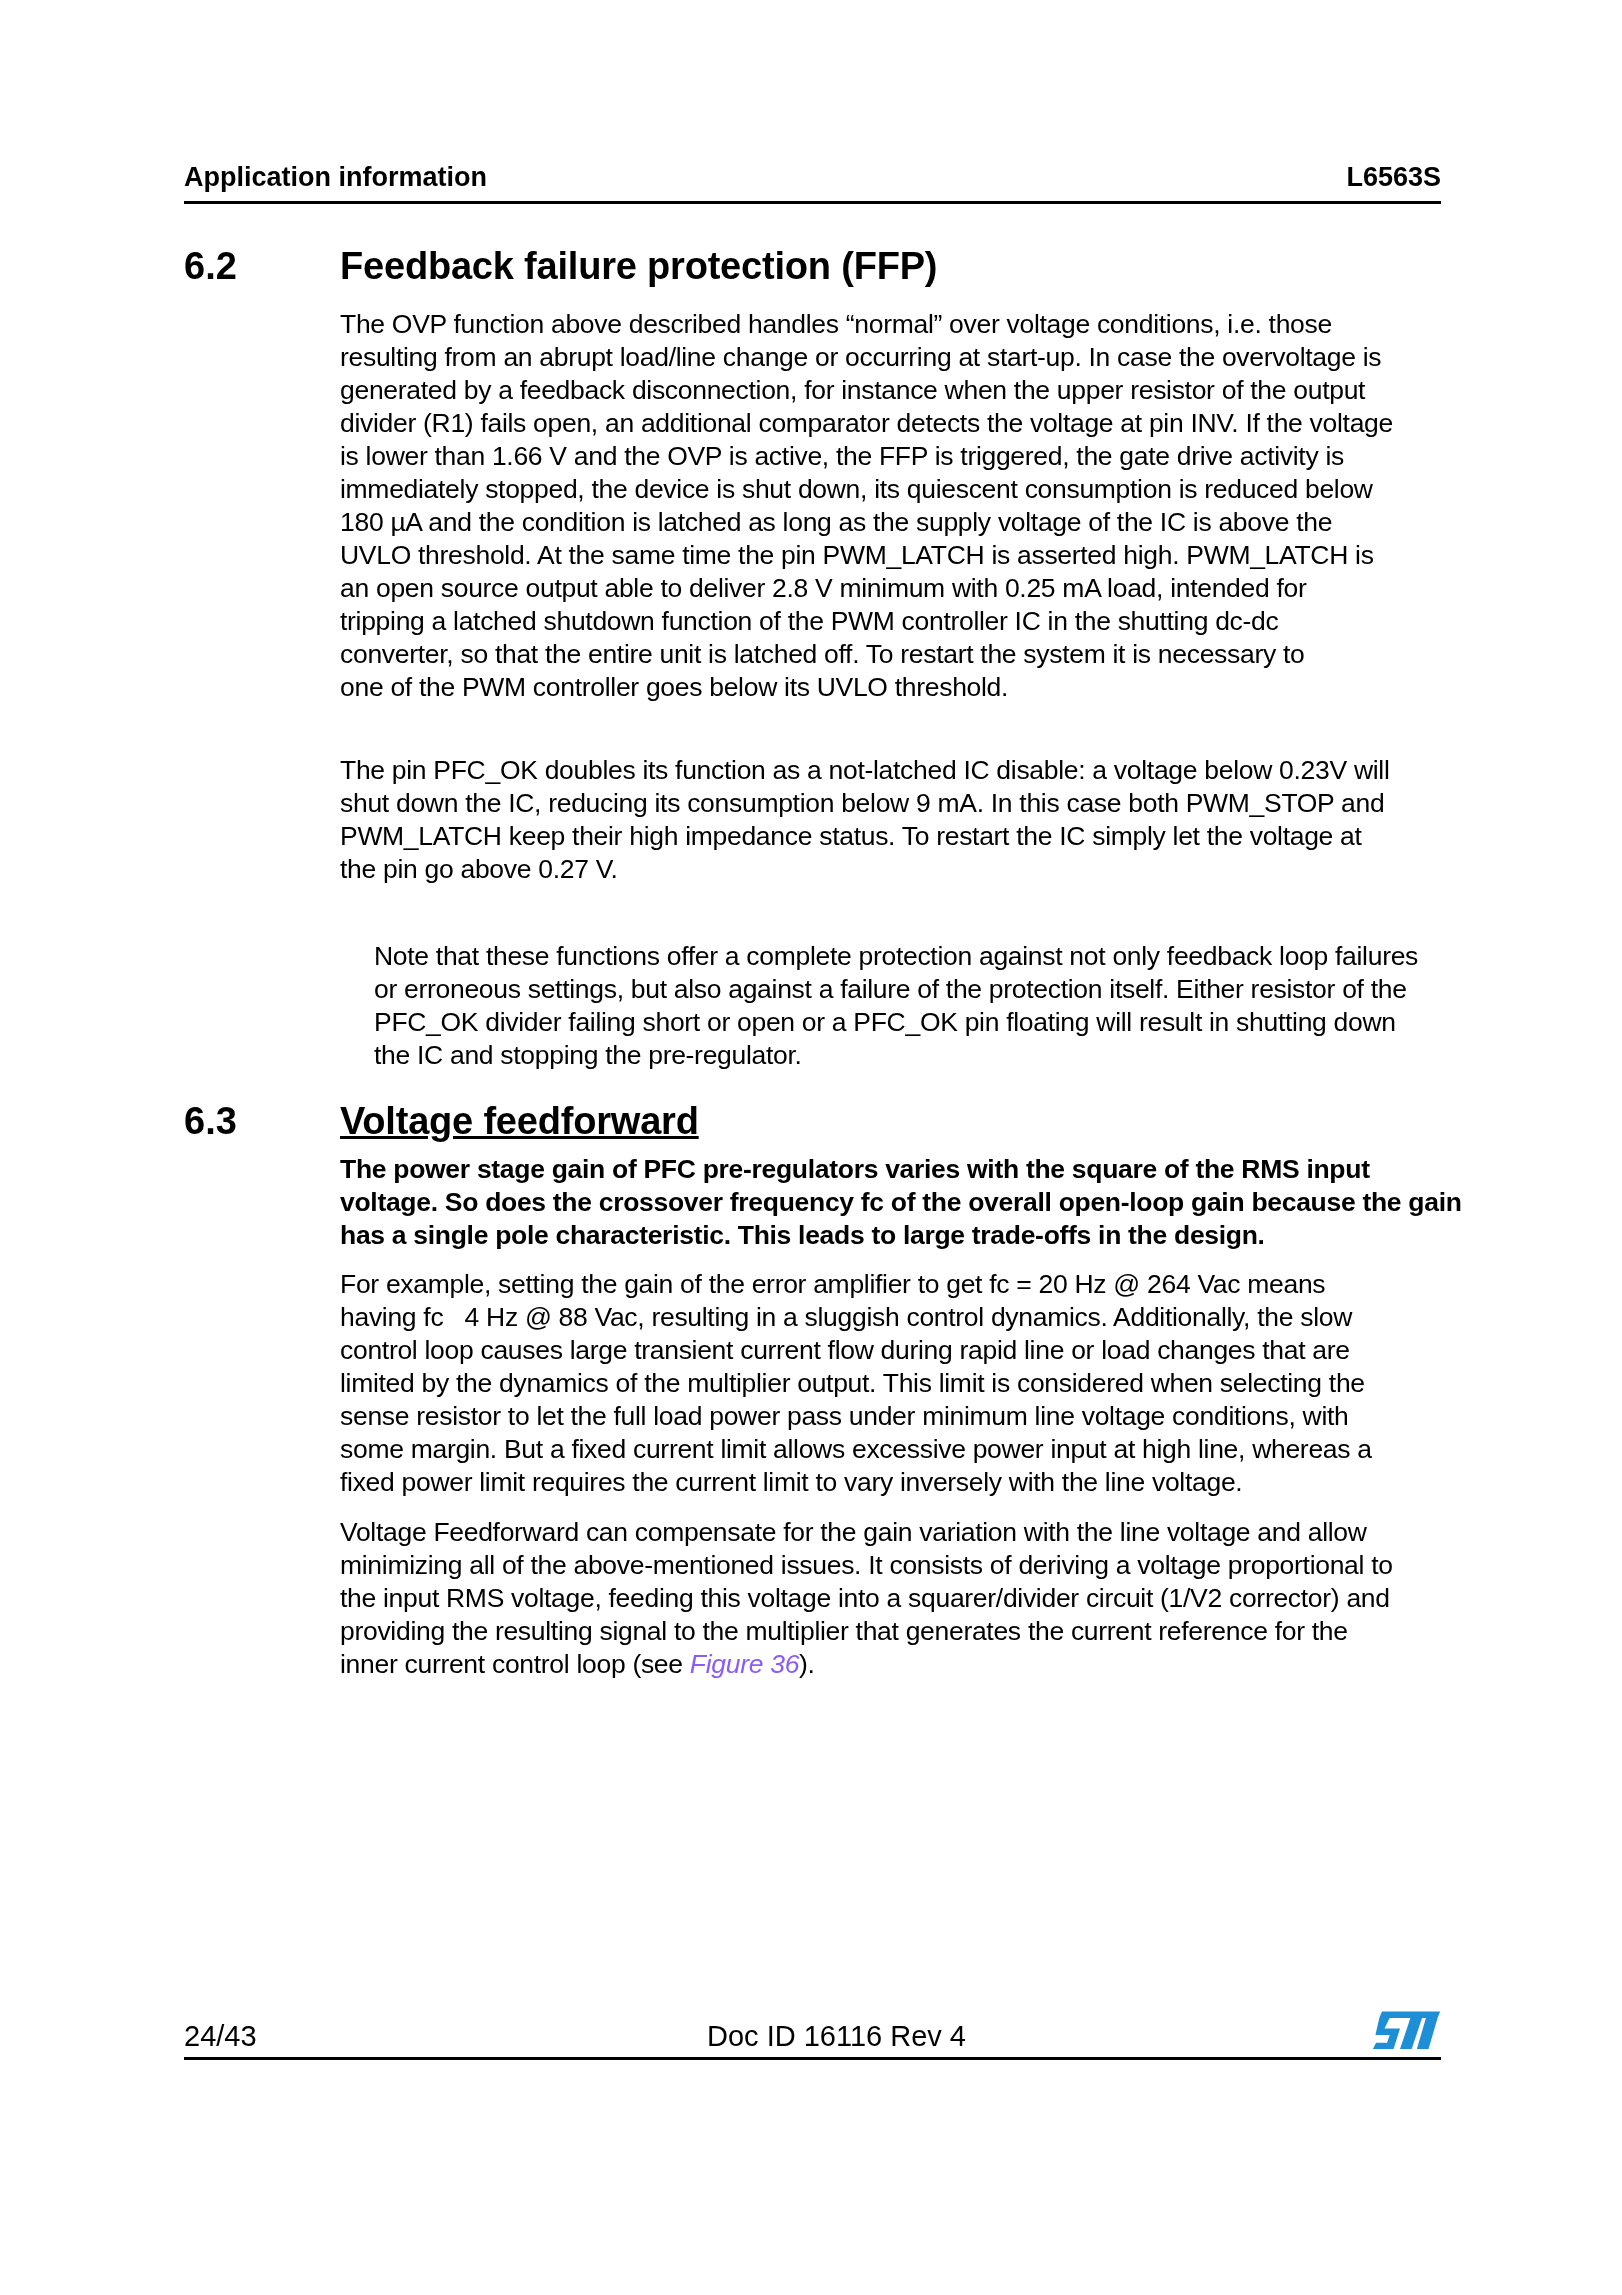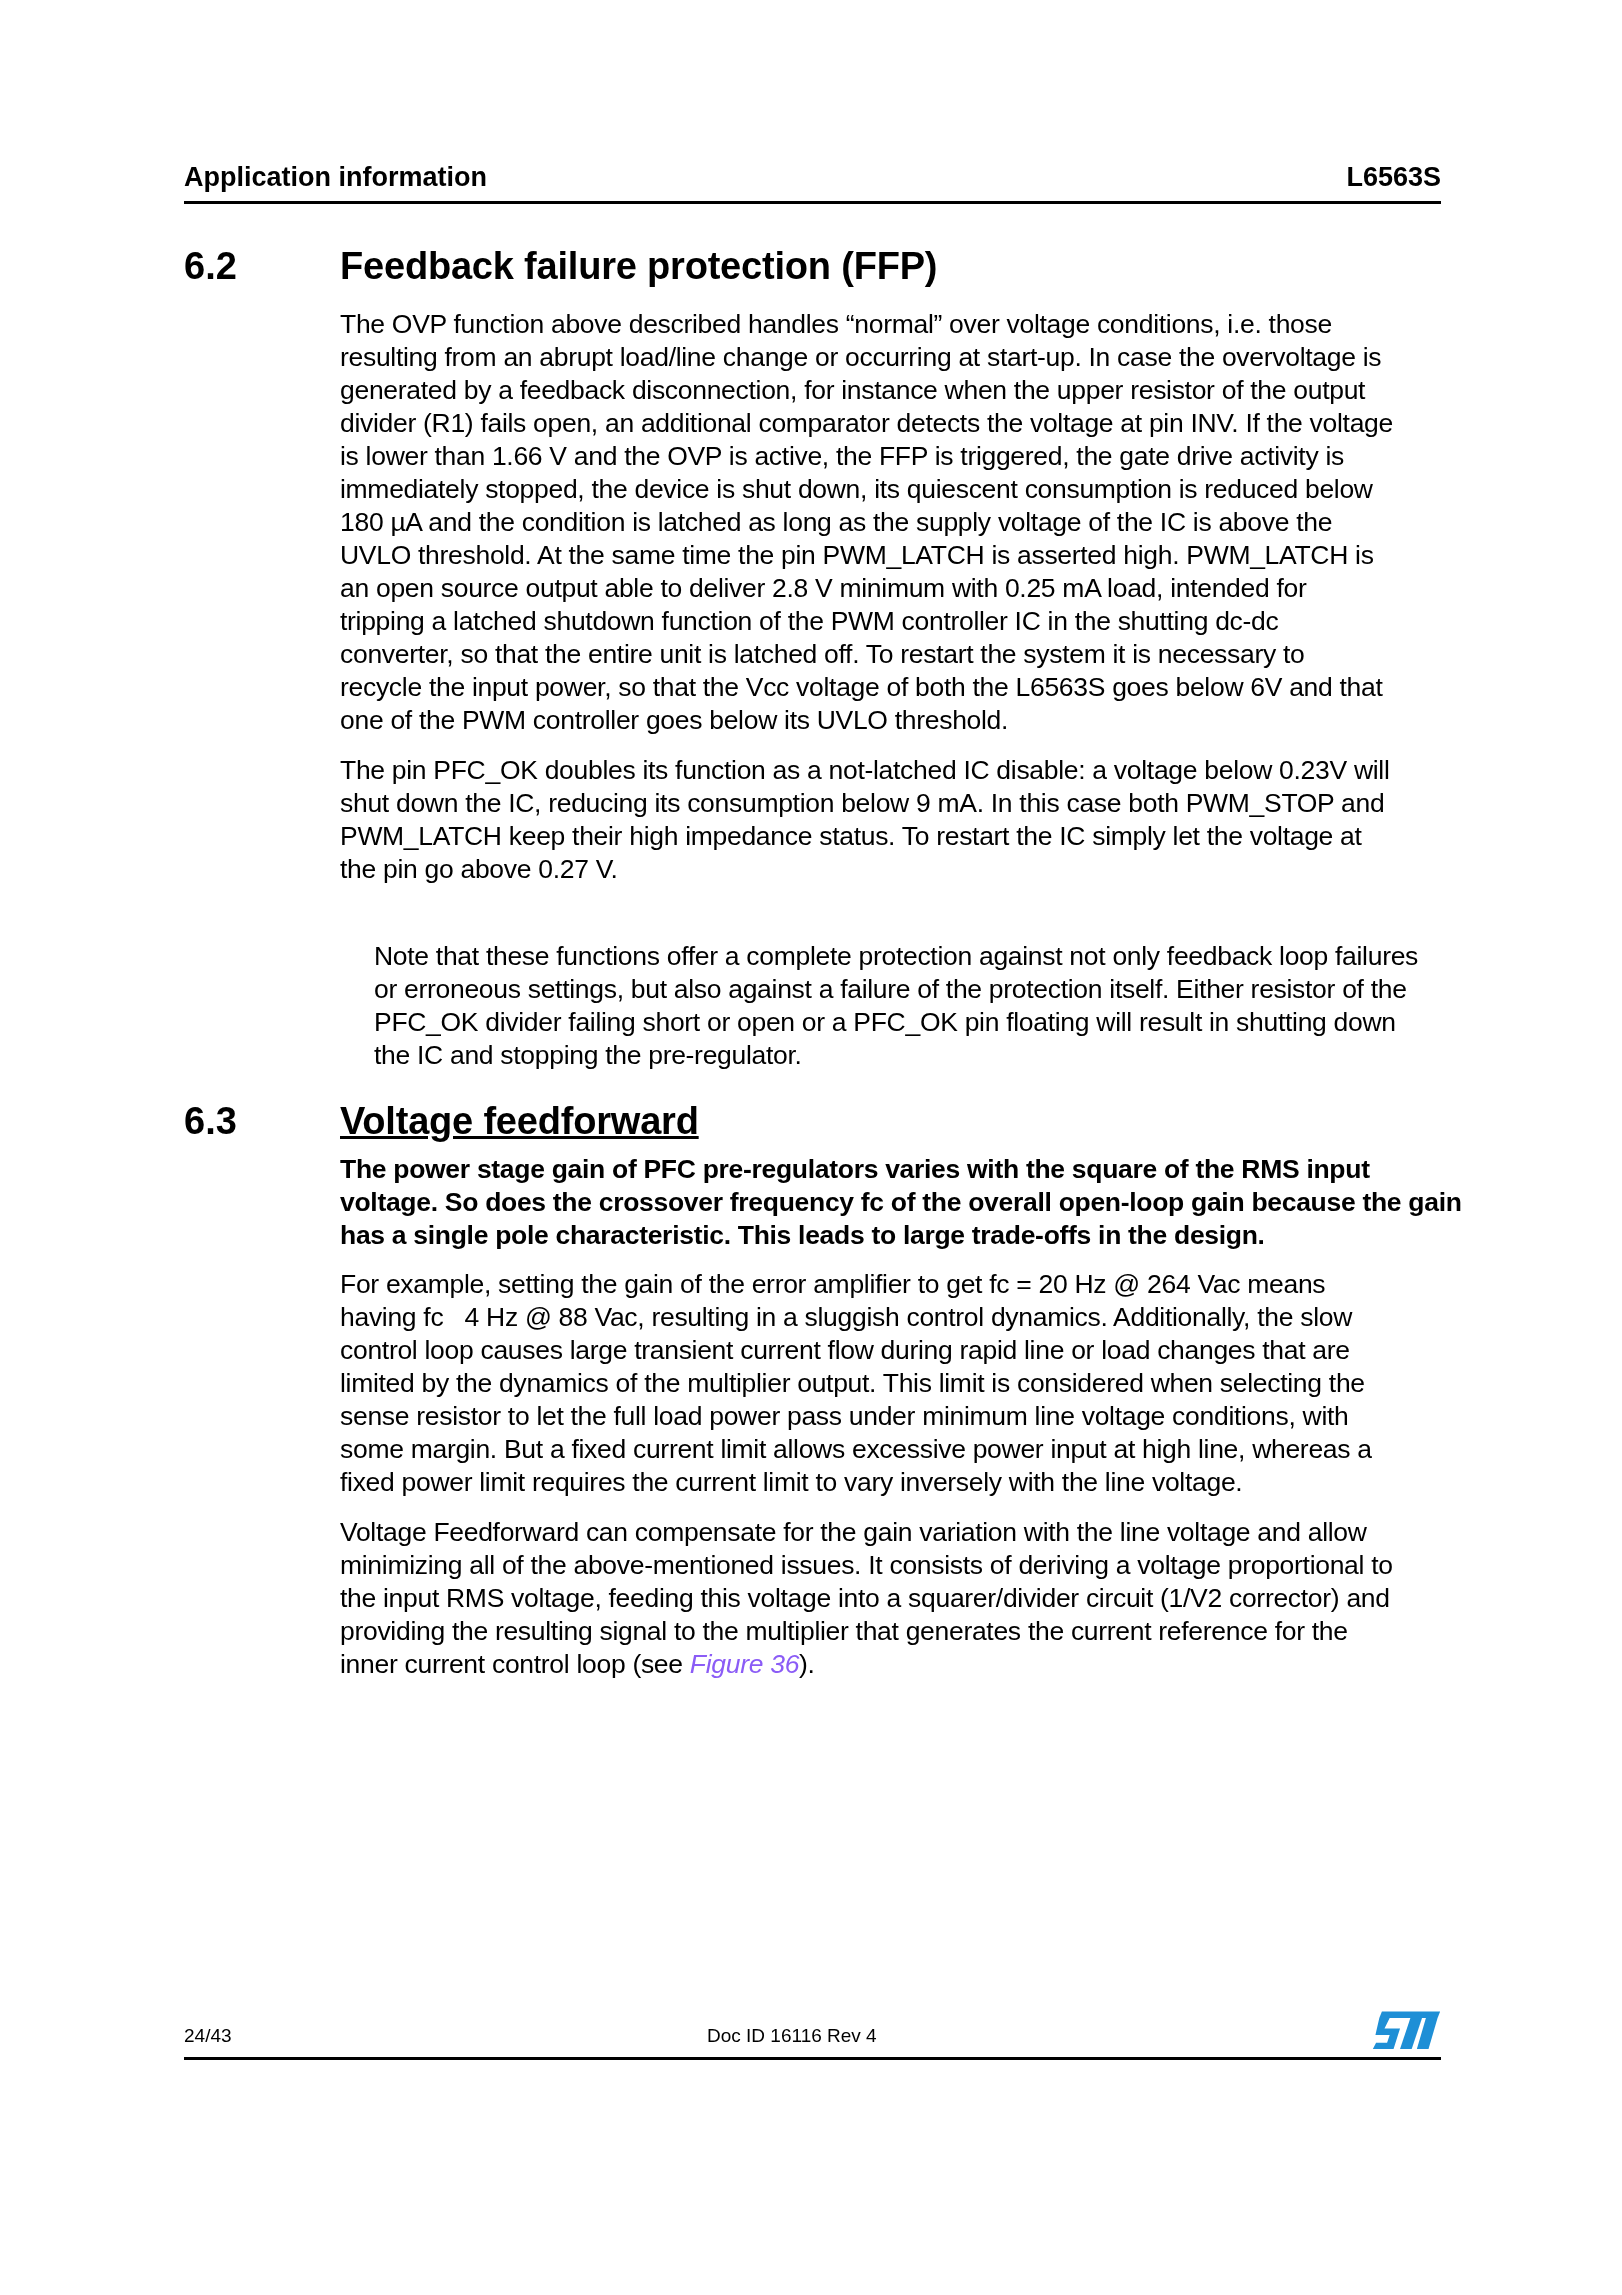--- a/index.html
+++ b/index.html
@@ -8,21 +8,21 @@
   .abs { position: absolute; }
   .hdr { font-weight: bold; font-size: 27px; top: 161px; line-height: 33px; }
   .hdr-left { left: 184px; }
   .hdr-right { right: 181px; }
   .rule { position: absolute; left: 184px; width: 1257px; height: 2.6px; background: #000; }
   .sec-num { position: absolute; left: 184px; font-weight: bold; font-size: 38px; line-height: 46px; }
   .sec-title { position: absolute; left: 340px; font-weight: bold; font-size: 38px; line-height: 46px; letter-spacing: -0.2px; }
   .para { position: absolute; left: 340px; width: 1112px; font-size: 26.5px; line-height: 33px; letter-spacing: -0.3px; }
   .para .ln { display: block; white-space: pre; }
   .link { color: #8b5cf6; font-style: italic; }
-  .ftr { position: absolute; font-size: 19px; line-height: 30px; top: 2021px; }
+  .ftr { position: absolute; font-size: 29px; line-height: 30px; top: 2021px; }
   .ftr-left { left: 184px; }
   .ftr-center { left: 707px; }
   .logo { position: absolute; left: 1370px; top: 2009px; width: 73px; height: 44px; }
 </style>
 </head>
 <body>
 
 <div class="abs hdr hdr-left">Application information</div>
 <div class="abs hdr hdr-right">L6563S</div>
 <div class="rule" style="top:201px;"></div>
@@ -35,21 +35,20 @@
   <span class="ln">resulting from an abrupt load/line change or occurring at start-up. In case the overvoltage is</span>
   <span class="ln">generated by a feedback disconnection, for instance when the upper resistor of the output</span>
   <span class="ln">divider (R1) fails open, an additional comparator detects the voltage at pin INV. If the voltage</span>
   <span class="ln">is lower than 1.66 V and the OVP is active, the FFP is triggered, the gate drive activity is</span>
   <span class="ln">immediately stopped, the device is shut down, its quiescent consumption is reduced below</span>
   <span class="ln">180 µA and the condition is latched as long as the supply voltage of the IC is above the</span>
   <span class="ln">UVLO threshold. At the same time the pin PWM_LATCH is asserted high. PWM_LATCH is</span>
   <span class="ln">an open source output able to deliver 2.8 V minimum with 0.25 mA load, intended for</span>
   <span class="ln">tripping a latched shutdown function of the PWM controller IC in the shutting dc-dc</span>
   <span class="ln">converter, so that the entire unit is latched off. To restart the system it is necessary to</span>
-  <span class="ln">recycle the input power, so that the Vcc voltage of both the L6563S goes below 6V and that</span>
   <span class="ln">one of the PWM controller goes below its UVLO threshold.</span>
 </div>
 
 <div class="para" style="top:754px;">
   <span class="ln">The pin PFC_OK doubles its function as a not-latched IC disable: a voltage below 0.23V will</span>
   <span class="ln">shut down the IC, reducing its consumption below 9 mA. In this case both PWM_STOP and</span>
   <span class="ln">PWM_LATCH keep their high impedance status. To restart the IC simply let the voltage at</span>
   <span class="ln">the pin go above 0.27 V.</span>
 </div>
 

